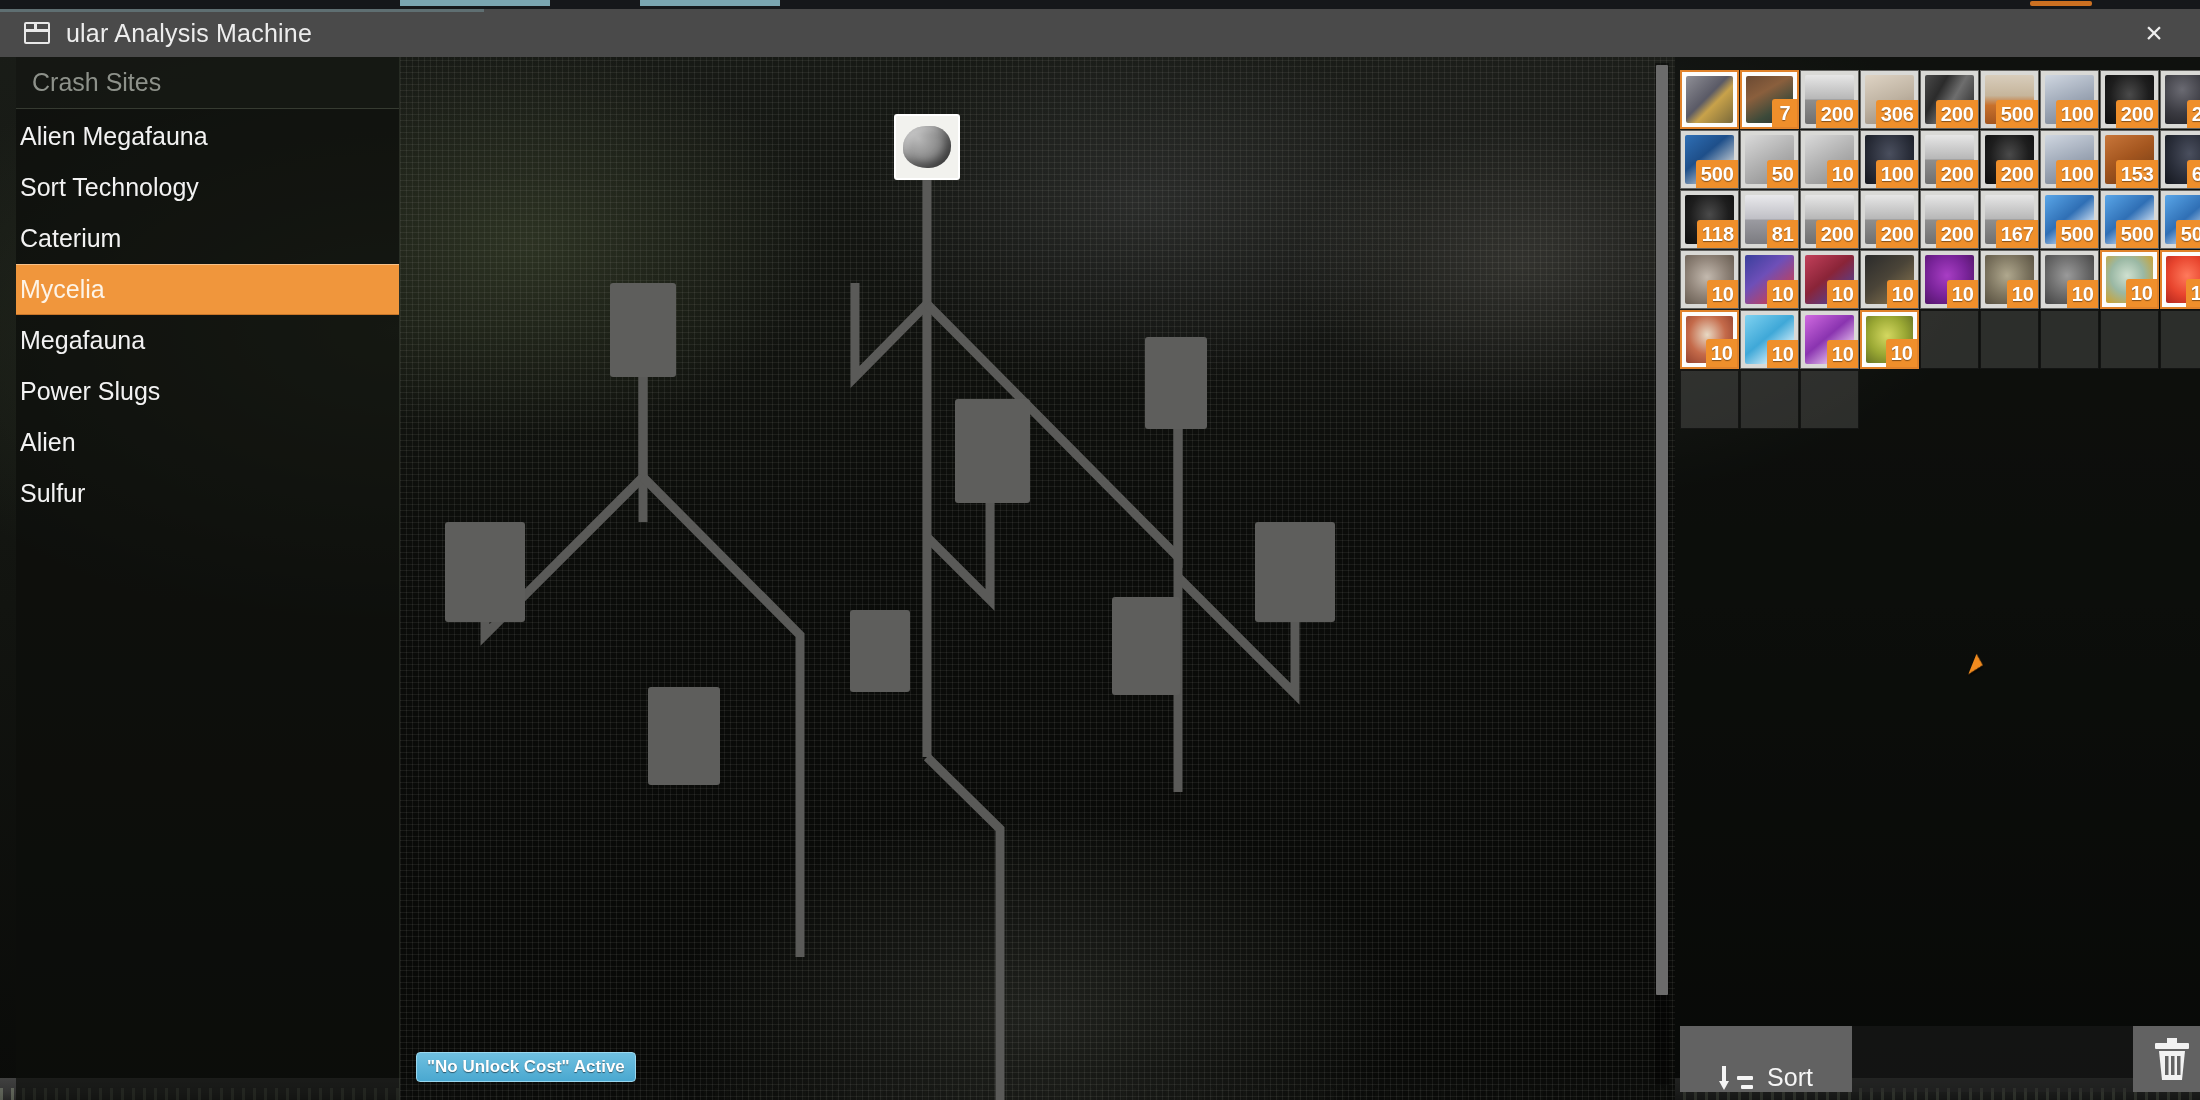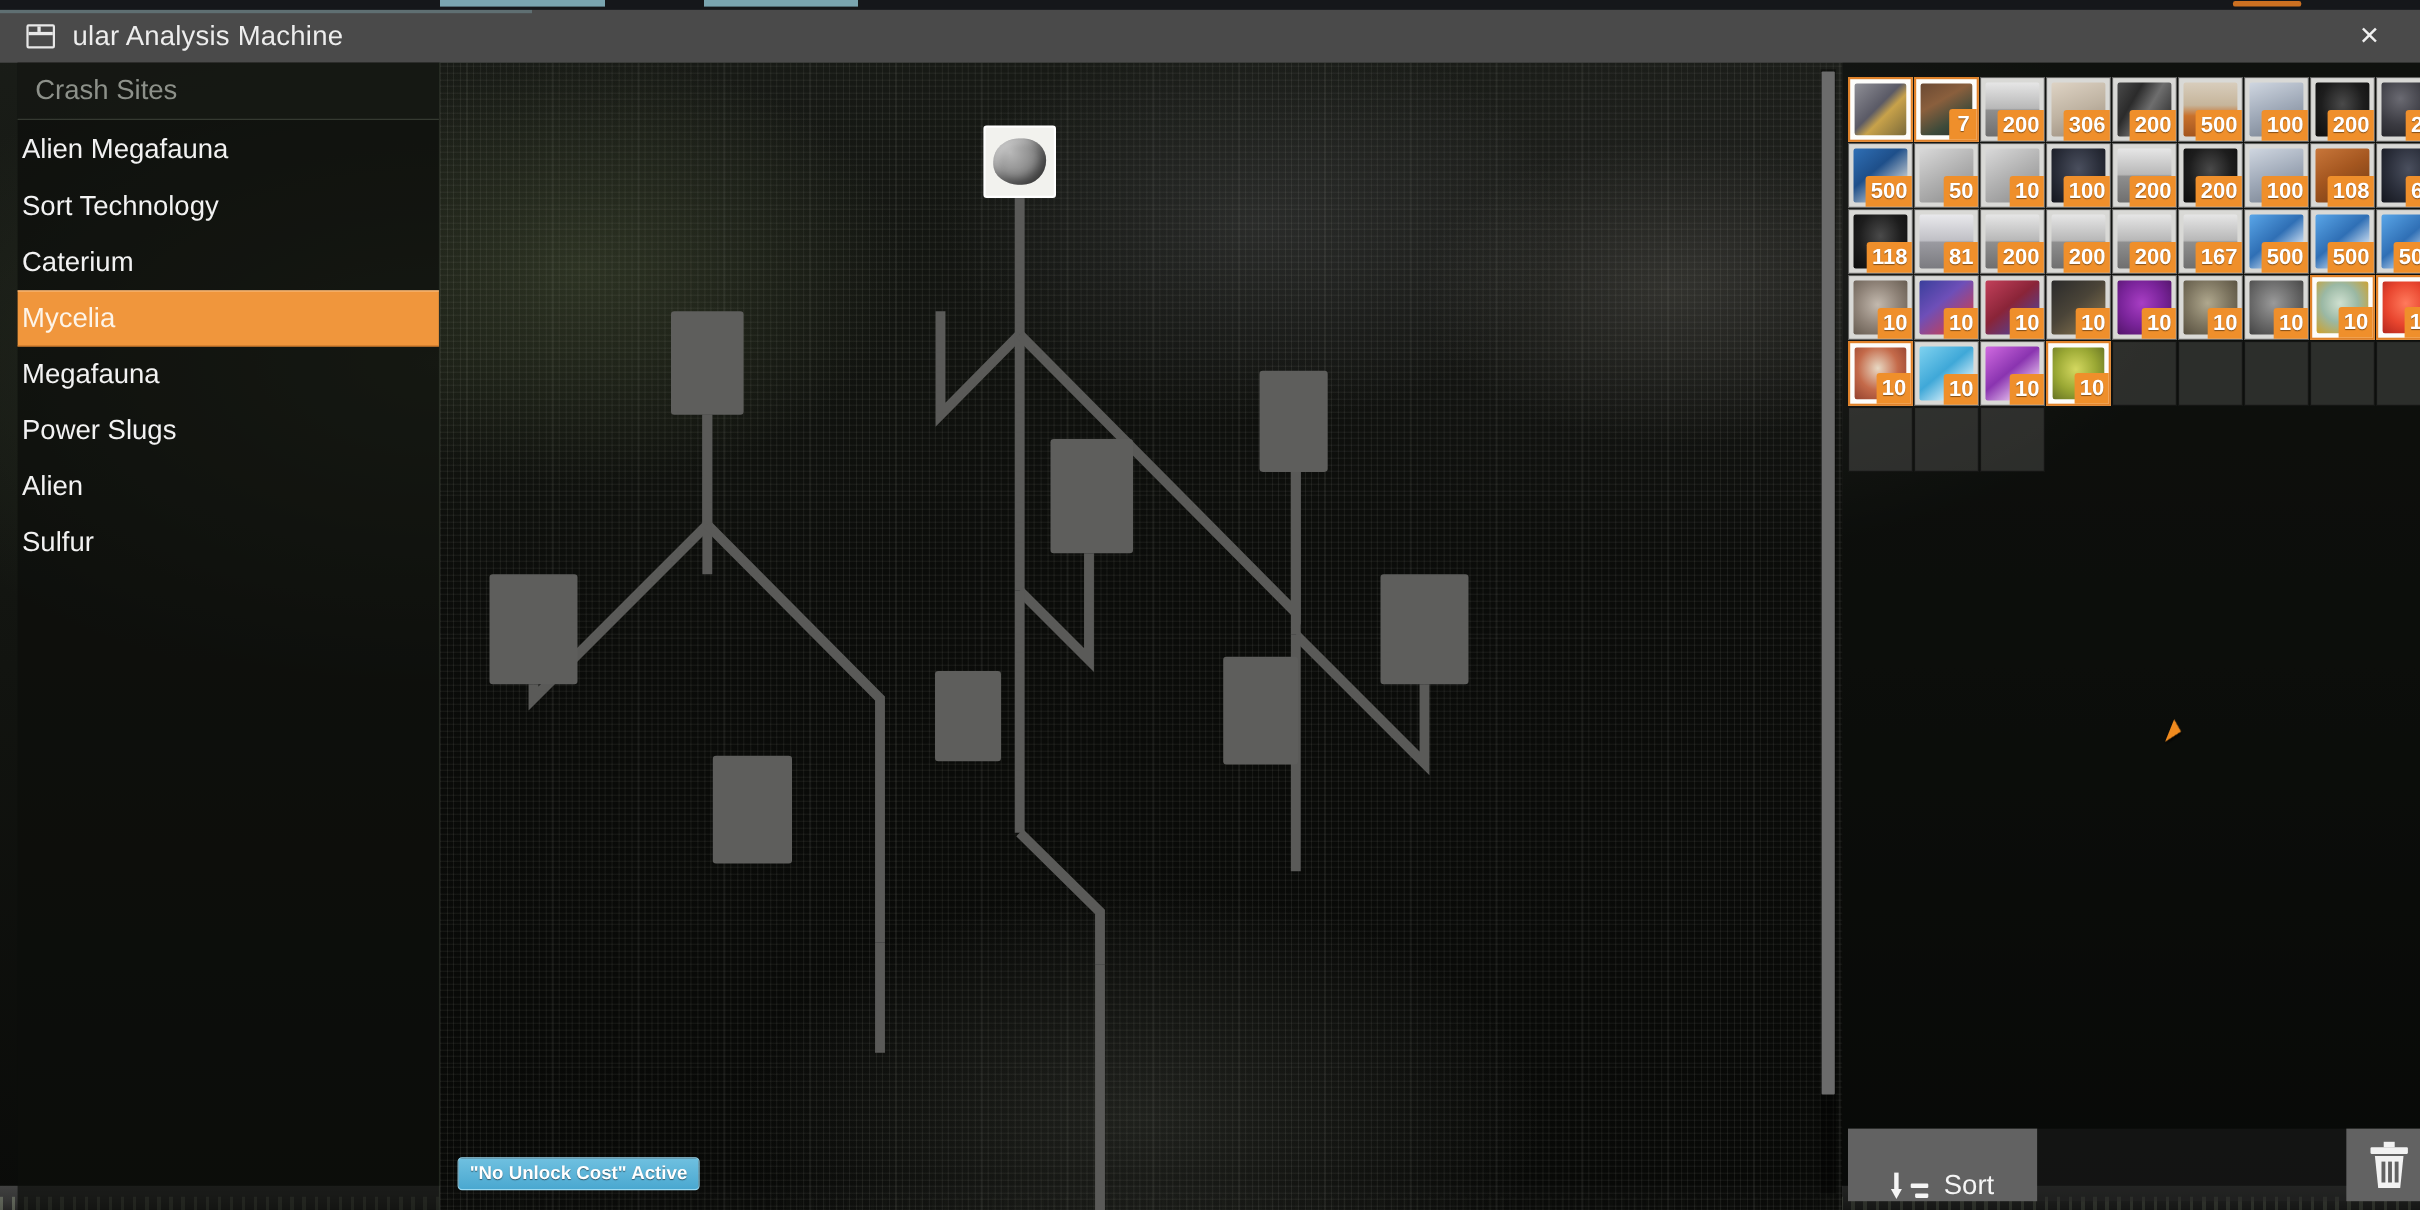--- a/index.html
+++ b/index.html
@@ -416,21 +416,21 @@
             <div class="slot filled">
               <div class="thumb" style="background: radial-gradient(at 50% 40%, rgb(74, 74, 74) 0%, rgb(29, 29, 29) 55%, rgb(13, 13, 13) 100%);"></div>
               <div class="count">200</div>
             </div>
             <div class="slot filled">
               <div class="thumb" style="background: linear-gradient(160deg, rgb(207, 214, 224) 0%, rgb(159, 169, 184) 50%, rgb(117, 127, 141) 100%);"></div>
               <div class="count">100</div>
             </div>
             <div class="slot filled">
               <div class="thumb" style="background: linear-gradient(150deg, rgb(200, 118, 58) 0%, rgb(164, 86, 31) 45%, rgb(110, 58, 20) 100%);"></div>
-              <div class="count">108</div>
+              <div class="count">153</div>
             </div>
             <div class="slot filled">
               <div class="thumb" style="background: radial-gradient(at 50% 38%, rgb(74, 79, 94) 0%, rgb(42, 46, 58) 55%, rgb(20, 22, 29) 100%);"></div>
               <div class="count">60</div>
             </div>
             <div class="slot filled">
               <div class="thumb" style="background: radial-gradient(at 50% 40%, rgb(74, 74, 74) 0%, rgb(29, 29, 29) 55%, rgb(13, 13, 13) 100%);"></div>
               <div class="count">118</div>
             </div>
             <div class="slot filled">

